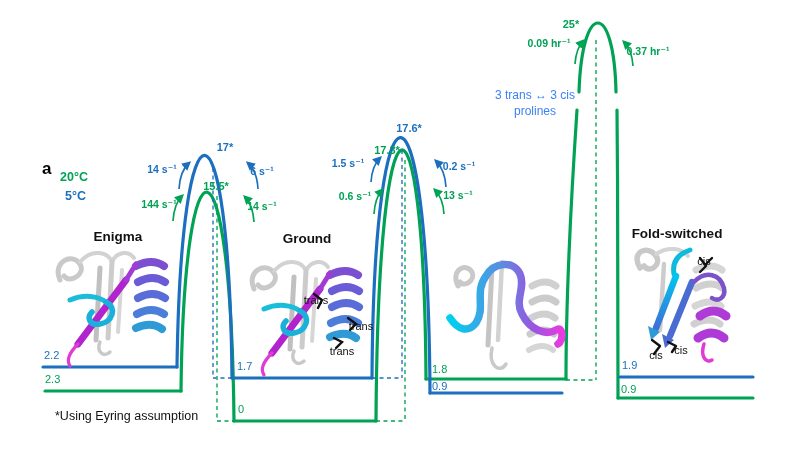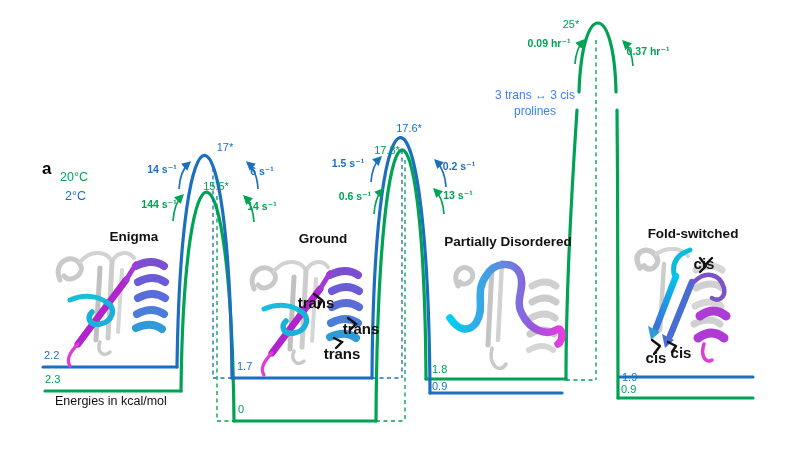--- a/index.html
+++ b/index.html
@@ -6,26 +6,26 @@
   #stage{
     position:relative;width:800px;height:450px;background:#ffffff;overflow:hidden;
     font-family:"Liberation Sans","DejaVu Sans",sans-serif;
   }
   #stage svg{position:absolute;left:0;top:0;}
   .lbl{position:absolute;white-space:nowrap;line-height:1.05;}
   .ctr{transform:translateX(-50%);}
   .blue{color:#1C6FBF;}
   .green{color:#00A254;}
   .rate{font-size:10.5px;font-weight:bold;}
-  .peak{font-size:11px;font-weight:normal;}
+  .peak{font-size:11px;font-weight:bold;}
   .lvl{font-size:11px;font-weight:normal;}
-  .title{font-size:13.5px;font-weight:bold;color:#111;margin-left:16px;}
+  .title{font-size:13.5px;font-weight:bold;color:#111;}
   .note{font-size:12.5px;color:#111;}
-  .resid{font-size:15px;font-weight:bold;color:#111;}
-  .legend{font-size:12.5px;font-weight:normal;}
+  .resid{font-size:11px;font-weight:normal;color:#111;}
+  .legend{font-size:12.5px;font-weight:bold;}
   .panel{font-size:17px;font-weight:bold;color:#000;}
   .annot{font-size:12px;color:#3b82f6;}
 </style>
 </head>
 <body>
 
 <div id="stage">
 
 <svg width="800" height="450" viewBox="0 0 800 450">
   <defs>
@@ -153,21 +153,21 @@
     <g stroke="#111111" stroke-width="2.4">
       <path d="M700,258 L706,266 L700,272 M706,264 L712,258"></path>
       <path d="M652,340 L660,346 L654,354"></path>
       <path d="M668,342 L676,346 L672,352"></path>
     </g>
   </g>
 </svg>
 
   <div class="lbl panel" style="left:42px;top:160px">a</div>
   <div class="lbl legend green" style="left:60px;top:171px">20°C</div>
-  <div class="lbl legend blue" style="left:65px;top:190px">2°C</div>
+  <div class="lbl legend blue" style="left:65px;top:190px">5°C</div>
 
   <div class="lbl peak blue ctr" style="left:225px;top:142px">17*</div>
   <div class="lbl peak green ctr" style="left:216px;top:181px">15.5*</div>
   <div class="lbl rate blue ctr" style="left:162px;top:164px">14 s⁻¹</div>
   <div class="lbl rate blue ctr" style="left:262px;top:166px">6 s⁻¹</div>
   <div class="lbl rate green ctr" style="left:159px;top:199px">144 s⁻¹</div>
   <div class="lbl rate green ctr" style="left:262px;top:201px">14 s⁻¹</div>
 
   <div class="lbl peak blue ctr" style="left:409px;top:123px">17.6*</div>
   <div class="lbl peak green ctr" style="left:387px;top:145px">17.3*</div>
@@ -177,34 +177,33 @@
   <div class="lbl rate green ctr" style="left:458px;top:190px">13 s⁻¹</div>
 
   <div class="lbl peak green ctr" style="left:571px;top:19px">25*</div>
   <div class="lbl rate green ctr" style="left:549px;top:38px">0.09 hr⁻¹</div>
   <div class="lbl rate green ctr" style="left:648px;top:46px">0.37 hr⁻¹</div>
   <div class="lbl annot ctr" style="left:535px;top:89px">3 trans ↔ 3 cis</div>
   <div class="lbl annot ctr" style="left:535px;top:105px">prolines</div>
 
   <div class="lbl title ctr" style="left:118px;top:230px">Enigma</div>
   <div class="lbl title ctr" style="left:307px;top:232px">Ground</div>
-  <div class="lbl title ctr" style="left:492px;top:235px">Partially Disordered</div>
   <div class="lbl title ctr" style="left:677px;top:227px">Fold-switched</div>
 
   <div class="lbl lvl blue" style="left:44px;top:350px">2.2</div>
   <div class="lbl lvl green" style="left:45px;top:374px">2.3</div>
   <div class="lbl lvl blue" style="left:237px;top:361px">1.7</div>
   <div class="lbl lvl green" style="left:238px;top:404px">0</div>
   <div class="lbl lvl green" style="left:432px;top:364px">1.8</div>
   <div class="lbl lvl blue" style="left:432px;top:381px">0.9</div>
-  <div class="lbl lvl blue" style="left:622px;top:372px">1.9</div>
+  <div class="lbl lvl blue" style="left:622px;top:360px">1.9</div>
   <div class="lbl lvl green" style="left:621px;top:384px">0.9</div>
 
   <div class="lbl resid ctr" style="left:316px;top:295px">trans</div>
   <div class="lbl resid ctr" style="left:361px;top:321px">trans</div>
   <div class="lbl resid ctr" style="left:342px;top:346px">trans</div>
   <div class="lbl resid ctr" style="left:704px;top:256px">cis</div>
   <div class="lbl resid ctr" style="left:656px;top:350px">cis</div>
   <div class="lbl resid ctr" style="left:681px;top:345px">cis</div>
 
-  <div class="lbl note" style="left:55px;top:395px">Energies in kcal/mol</div>
+  <div class="lbl note" style="left:55px;top:410px">*Using Eyring assumption</div>
 
 </div>
 
 </body></html>

